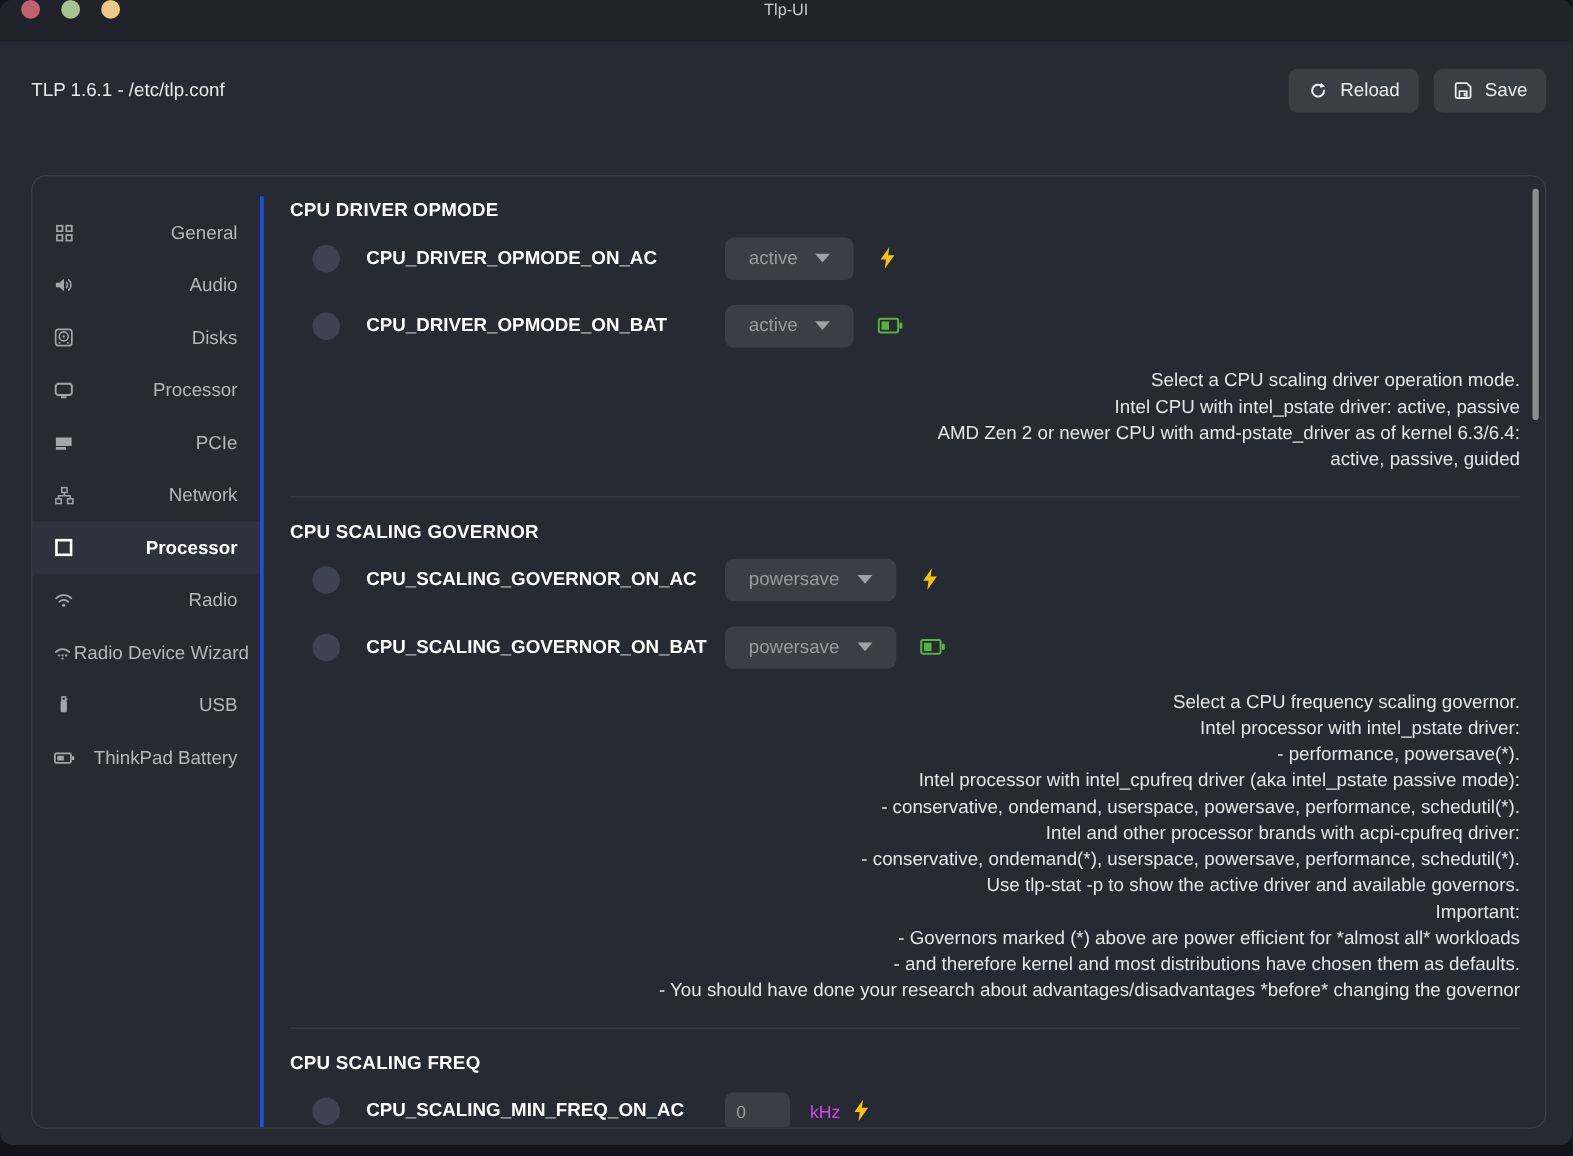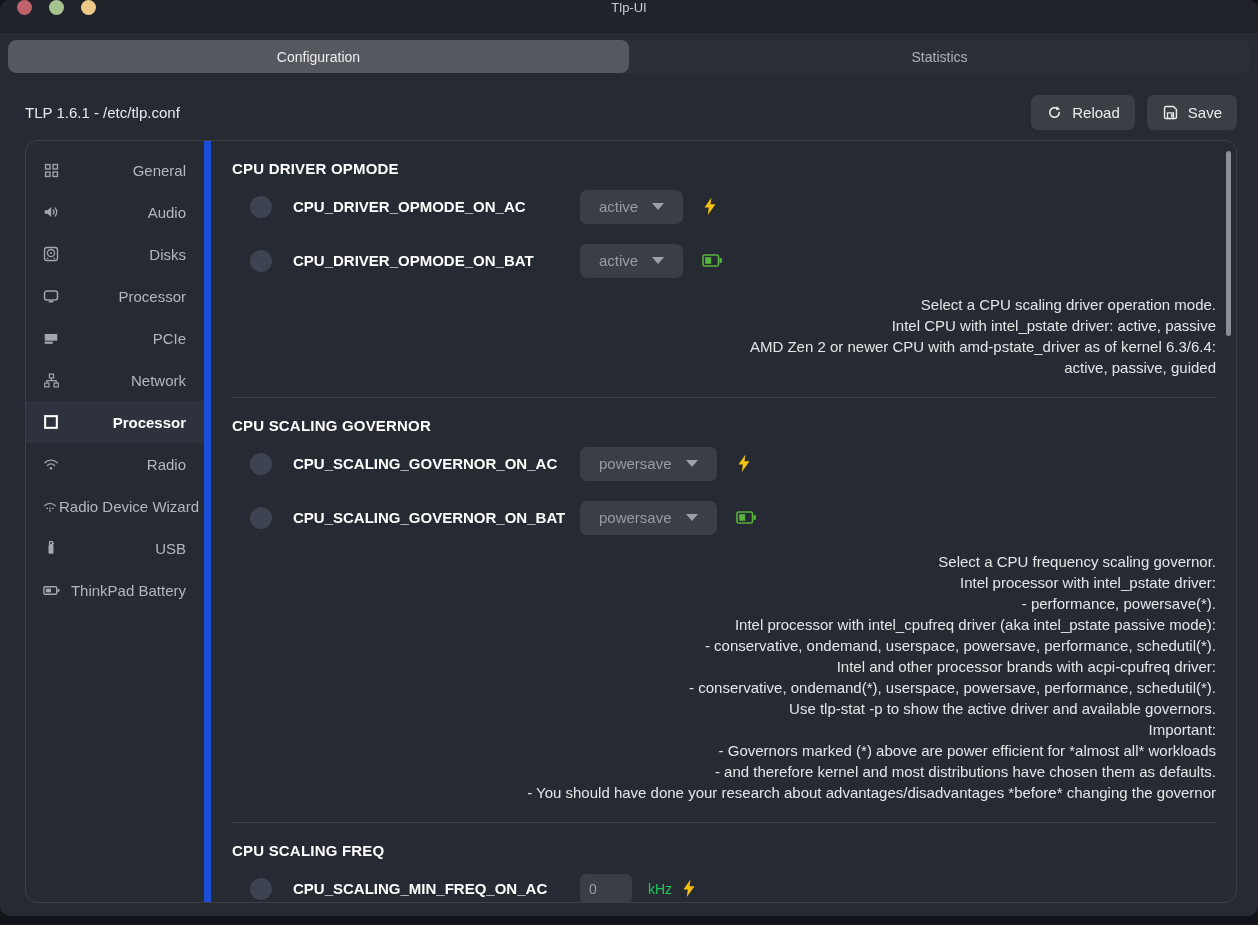--- a/index.html
+++ b/index.html
@@ -52,22 +52,22 @@
     color:#eceded; font-size:15px; font-family:inherit; cursor:pointer;justify-content:space-between;
   }
   .btn svg { display:block; }
   
   .panel {
     position:absolute; left:25px; top:140px; width:1212px; height:763px;
     border:1px solid #3a3f48; border-radius:12px; overflow:hidden;
     background:#262a32;
   }
   .sidebar {
-    position:absolute; left:0; top:0; bottom:0; width:185px;
-    border-right:7px solid #1d4ed8; padding-top:8px;
+    position:absolute; left:0; top:16px; bottom:0; width:185px;
+    border-right:3px solid #1d4ed8; padding-top:8px;
   }
   .side-item {
     height:42px; display:flex; align-items:center;
     padding:0 18px 0 15px; color:#b4b7bc; font-size:15px; cursor:pointer;
   }
   .side-item .slabel { margin-left:auto; white-space:nowrap; }
   .side-item.selected { background:#2d323c; color:#ffffff; font-weight:bold; }
   .sicon { width:20px; height:20px; display:flex; align-items:center; justify-content:center; }
   
   .content {
@@ -88,21 +88,21 @@
   .dropdown .dval { font-size:15px; color:#989ca2; }
   .caret {
     width:0; height:0; border-left:6px solid transparent;
     border-right:6px solid transparent; border-top:7px solid #9ea2a8;
   }
   .status { margin-left:19px; display:flex; align-items:center; }
   .num-input {
     width:52px; height:30px; background:#3a3e46; border:none; border-radius:6px;
     color:#9a9da3; font-size:14px; font-family:inherit; padding:0 9px;
   }
-  .unit { margin-left:16px; font-size:14px; color:#22c55e; width:30px; }
+  .unit { margin-left:16px; font-size:14px; color:#d946ef; width:30px; }
   .desc {
     margin:9px 0 0 46px; white-space:pre-line; font-size:15px;
     line-height:21px; color:#e4e5e7;text-align:right;
   }
   .divider { border:none; border-top:1px solid #3a3f48; margin:19px 0 0 0; }
   .scroll-track { position:absolute; right:2px; top:0; bottom:0; width:11px; }
   .scroll-thumb {
     position:absolute; right:3px; top:10px; width:5px; height:185px;
     background:#8c8f93; border-radius:3px;
   }
@@ -115,24 +115,20 @@
 
   <div class="titlebar">
     <div class="traffic">
       <span class="tl red"></span>
       <span class="tl green"></span>
       <span class="tl yellow"></span>
     </div>
     <div class="win-title">Tlp-UI</div>
   </div>
 
-  <div class="tabbar">
-    <div class="tab selected">Configuration</div>
-    <div class="tab">Statistics</div>
-  </div>
 
   <div class="header-row">
     <span class="conf-title">TLP 1.6.1 - /etc/tlp.conf</span>
     <div class="hbtns">
       <button class="btn">
         <span>
           <svg width="17" height="17" viewBox="0 0 20 20">
               <path d="M15.6 10a5.6 5.6 0 1 1-2-4.3" fill="none" stroke="#eceded" stroke-width="1.9" stroke-linecap="round"></path>
               <polygon points="12.6,2.6 16.6,6.1 11.7,7.3" fill="#eceded"></polygon>
             </svg>

